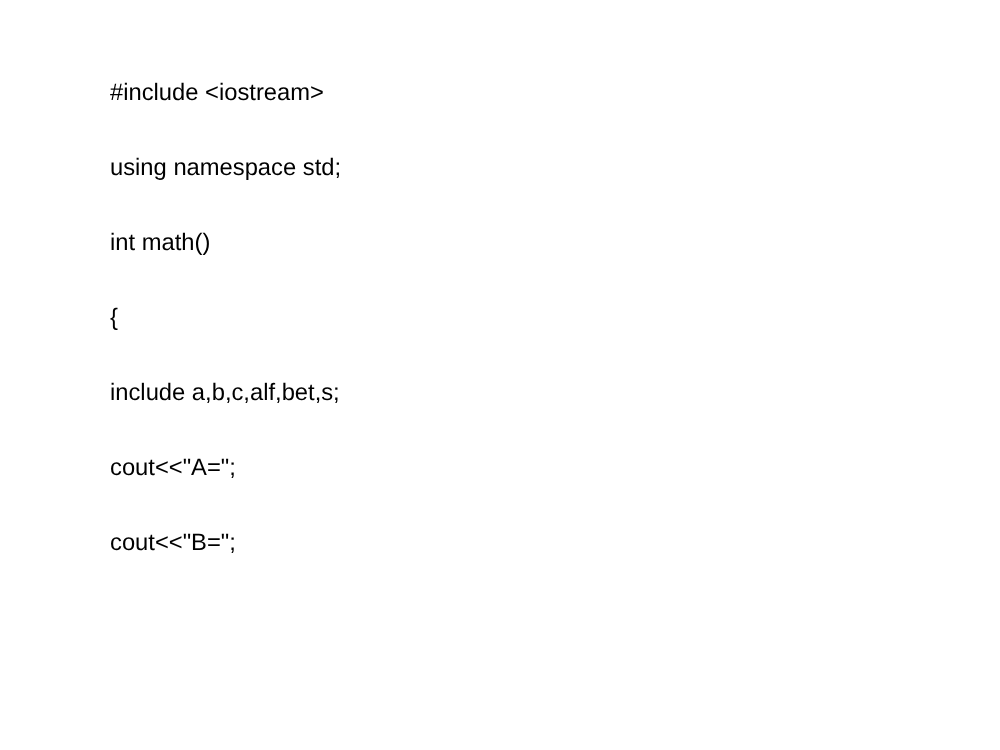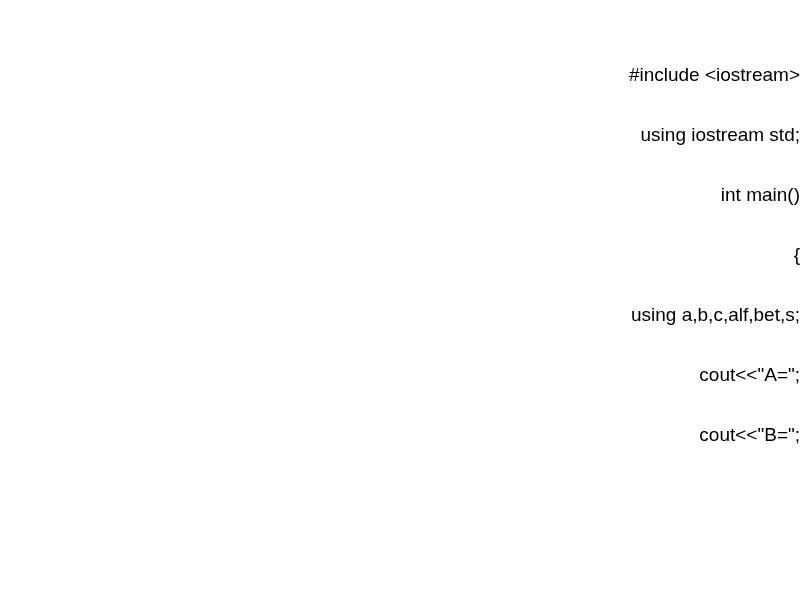--- a/index.html
+++ b/index.html
@@ -15,32 +15,31 @@
       font-size: 19px;
       color: #000000;
       padding: 30px 0 0 88px;
       line-height: 1.58;
     }
     .code-block {
       white-space: pre;
     }
     .line {
       display: block;
-      text-align: right;
     }
   </style>
 </head>
 <body>
 
 <div class="code-block">
 <span class="line">#include &lt;iostream&gt;</span>
-<span class="line">using iostream std;</span>
-<span class="line">int main()</span>
+<span class="line">using namespace std;</span>
+<span class="line">int math()</span>
 <span class="line">{</span>
-<span class="line">using a,b,c,alf,bet,s;</span>
+<span class="line">include a,b,c,alf,bet,s;</span>
 <span class="line">cout&lt;&lt;"A=";</span>
 <span class="line">cout&lt;&lt;"B=";</span>
 
 
 
 
 
 
 
 

